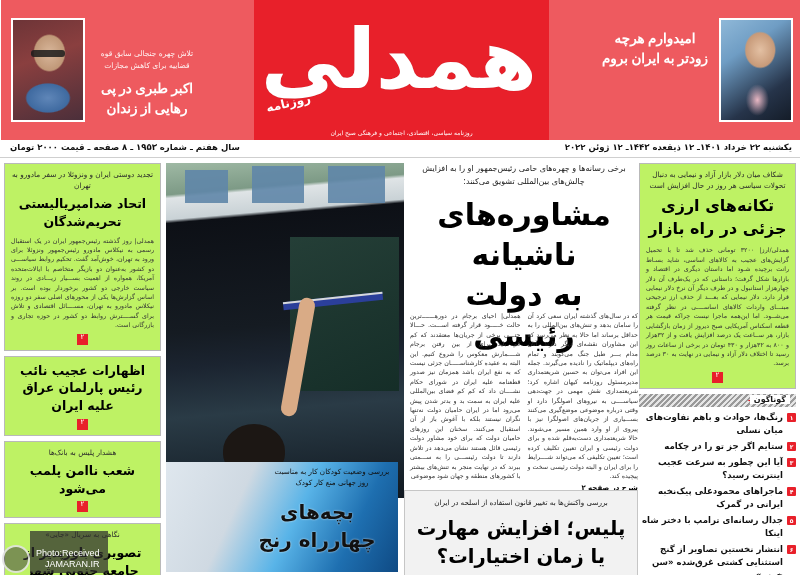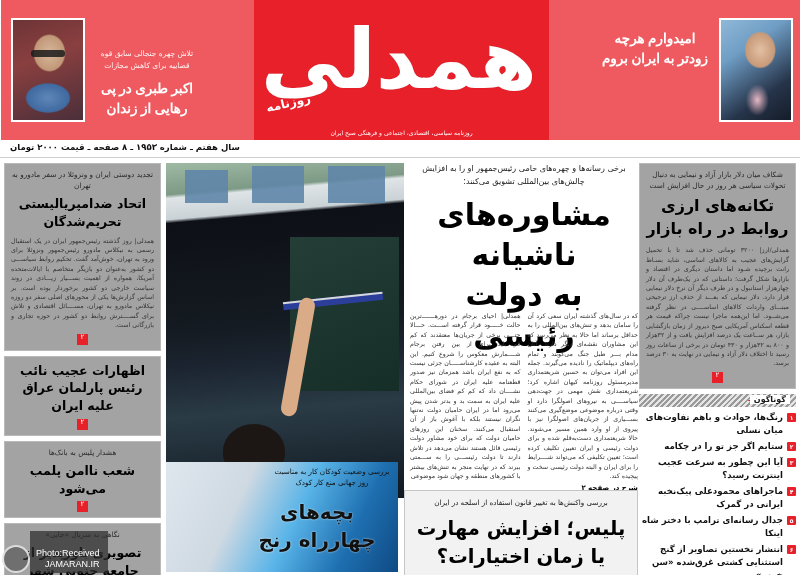--- a/index.html
+++ b/index.html
@@ -116,21 +116,21 @@
   .datebar-left  { left: 10px; }
 
   
   .col { position: absolute; top: 163px; }
   .col-left   { left: 4px;   width: 157px; }
   .col-center { left: 166px; width: 472px; }
   .col-right  { right: 4px;  width: 157px; }
 
   .box {
     border: 1px solid #b9b9b9;
-    background: #a3a3a3;
+    background: #bef264;
     padding: 5px 6px;
     margin-bottom: 5px;
     position: relative;
   }
 
   .kicker {
     font-size: 7.3px; line-height: 11px; color: #2a2a2a;
     text-align: center; margin-bottom: 4px;
   }
   .htitle {
@@ -319,29 +319,30 @@
       <div class="teaser-photo">
         <div class="ph-grossi"></div>
       </div>
       <div class="teaser-text">
         <div class="teaser-title">امیدوارم هرچه زودتر به ایران بروم</div>
       </div>
     </div>
   </div>
 
   <div class="datebar">
+    <div class="datebar-right">یکشنبه ۲۲ خرداد ۱۴۰۱ـ ۱۲ ذیقعده ۱۴۴۳ـ ۱۲ ژوئن ۲۰۲۲</div>
     <div class="datebar-left">سال هفتم ـ شماره ۱۹۵۳ ـ ۸ صفحه ـ قیمت ۲۰۰۰ تومان</div>
   </div>
 
   <div class="col col-right">
 
     <div class="box">
       <div class="kicker">شکاف میان دلار بازار آزاد و نیمایی به دنبال تحولات سیاسی هر روز در حال افزایش است</div>
       <div class="htitle t-lg">تکانه‌های ارزی</div>
-      <div class="htitle t-lg">روابط در راه بازار</div>
+      <div class="htitle t-lg">جزئی در راه بازار</div>
       <div class="body-txt">همدلی/ارز| ۳۲۰۰ تومانی حذف شد تا با تحمیل گرایش‌های عجیب به کالاهای اساسی، شاید بسـاط رانت برچیده شـود اما داستان دیگری در اقتصاد و بازارها شکل گرفت؛ داستانی که در یک‌طرف آن دلار چهارهزار استانبول و در طرف دیگر آن نرخ دلار نیمایی قرار دارد. دلار نیمایی که بعـــد از حذف ارز ترجیحی مبنـــای واردات کالاهای اساســــی در نظر گرفته می‌شــود. اما این‌همه ماجرا نیست چراکه قیمت هر قطعه اسکناس آمریکایی صبح دیروز از زمان بازگشایی بازار، هر ســاعت یک درصد افزایش یافت و از ۳۲هزار و ۸۰۰ به ۳۲هزار و ۴۳۰ تومان در برخی از ساعات روز رسید تا اختلاف دلار آزاد و نیمایی در نهایت به ۳۰ درصد برسد.</div>
       <span class="endmark"></span>
     </div>
 
     <div class="sect-head">
       <span>گوناگون</span>
     </div>
 
     <ul class="glist">
       <li><span class="num">۱</span><span>رنگ‌ها، حوادث و با‌هم تفاوت‌های میان نسلی</span></li>

